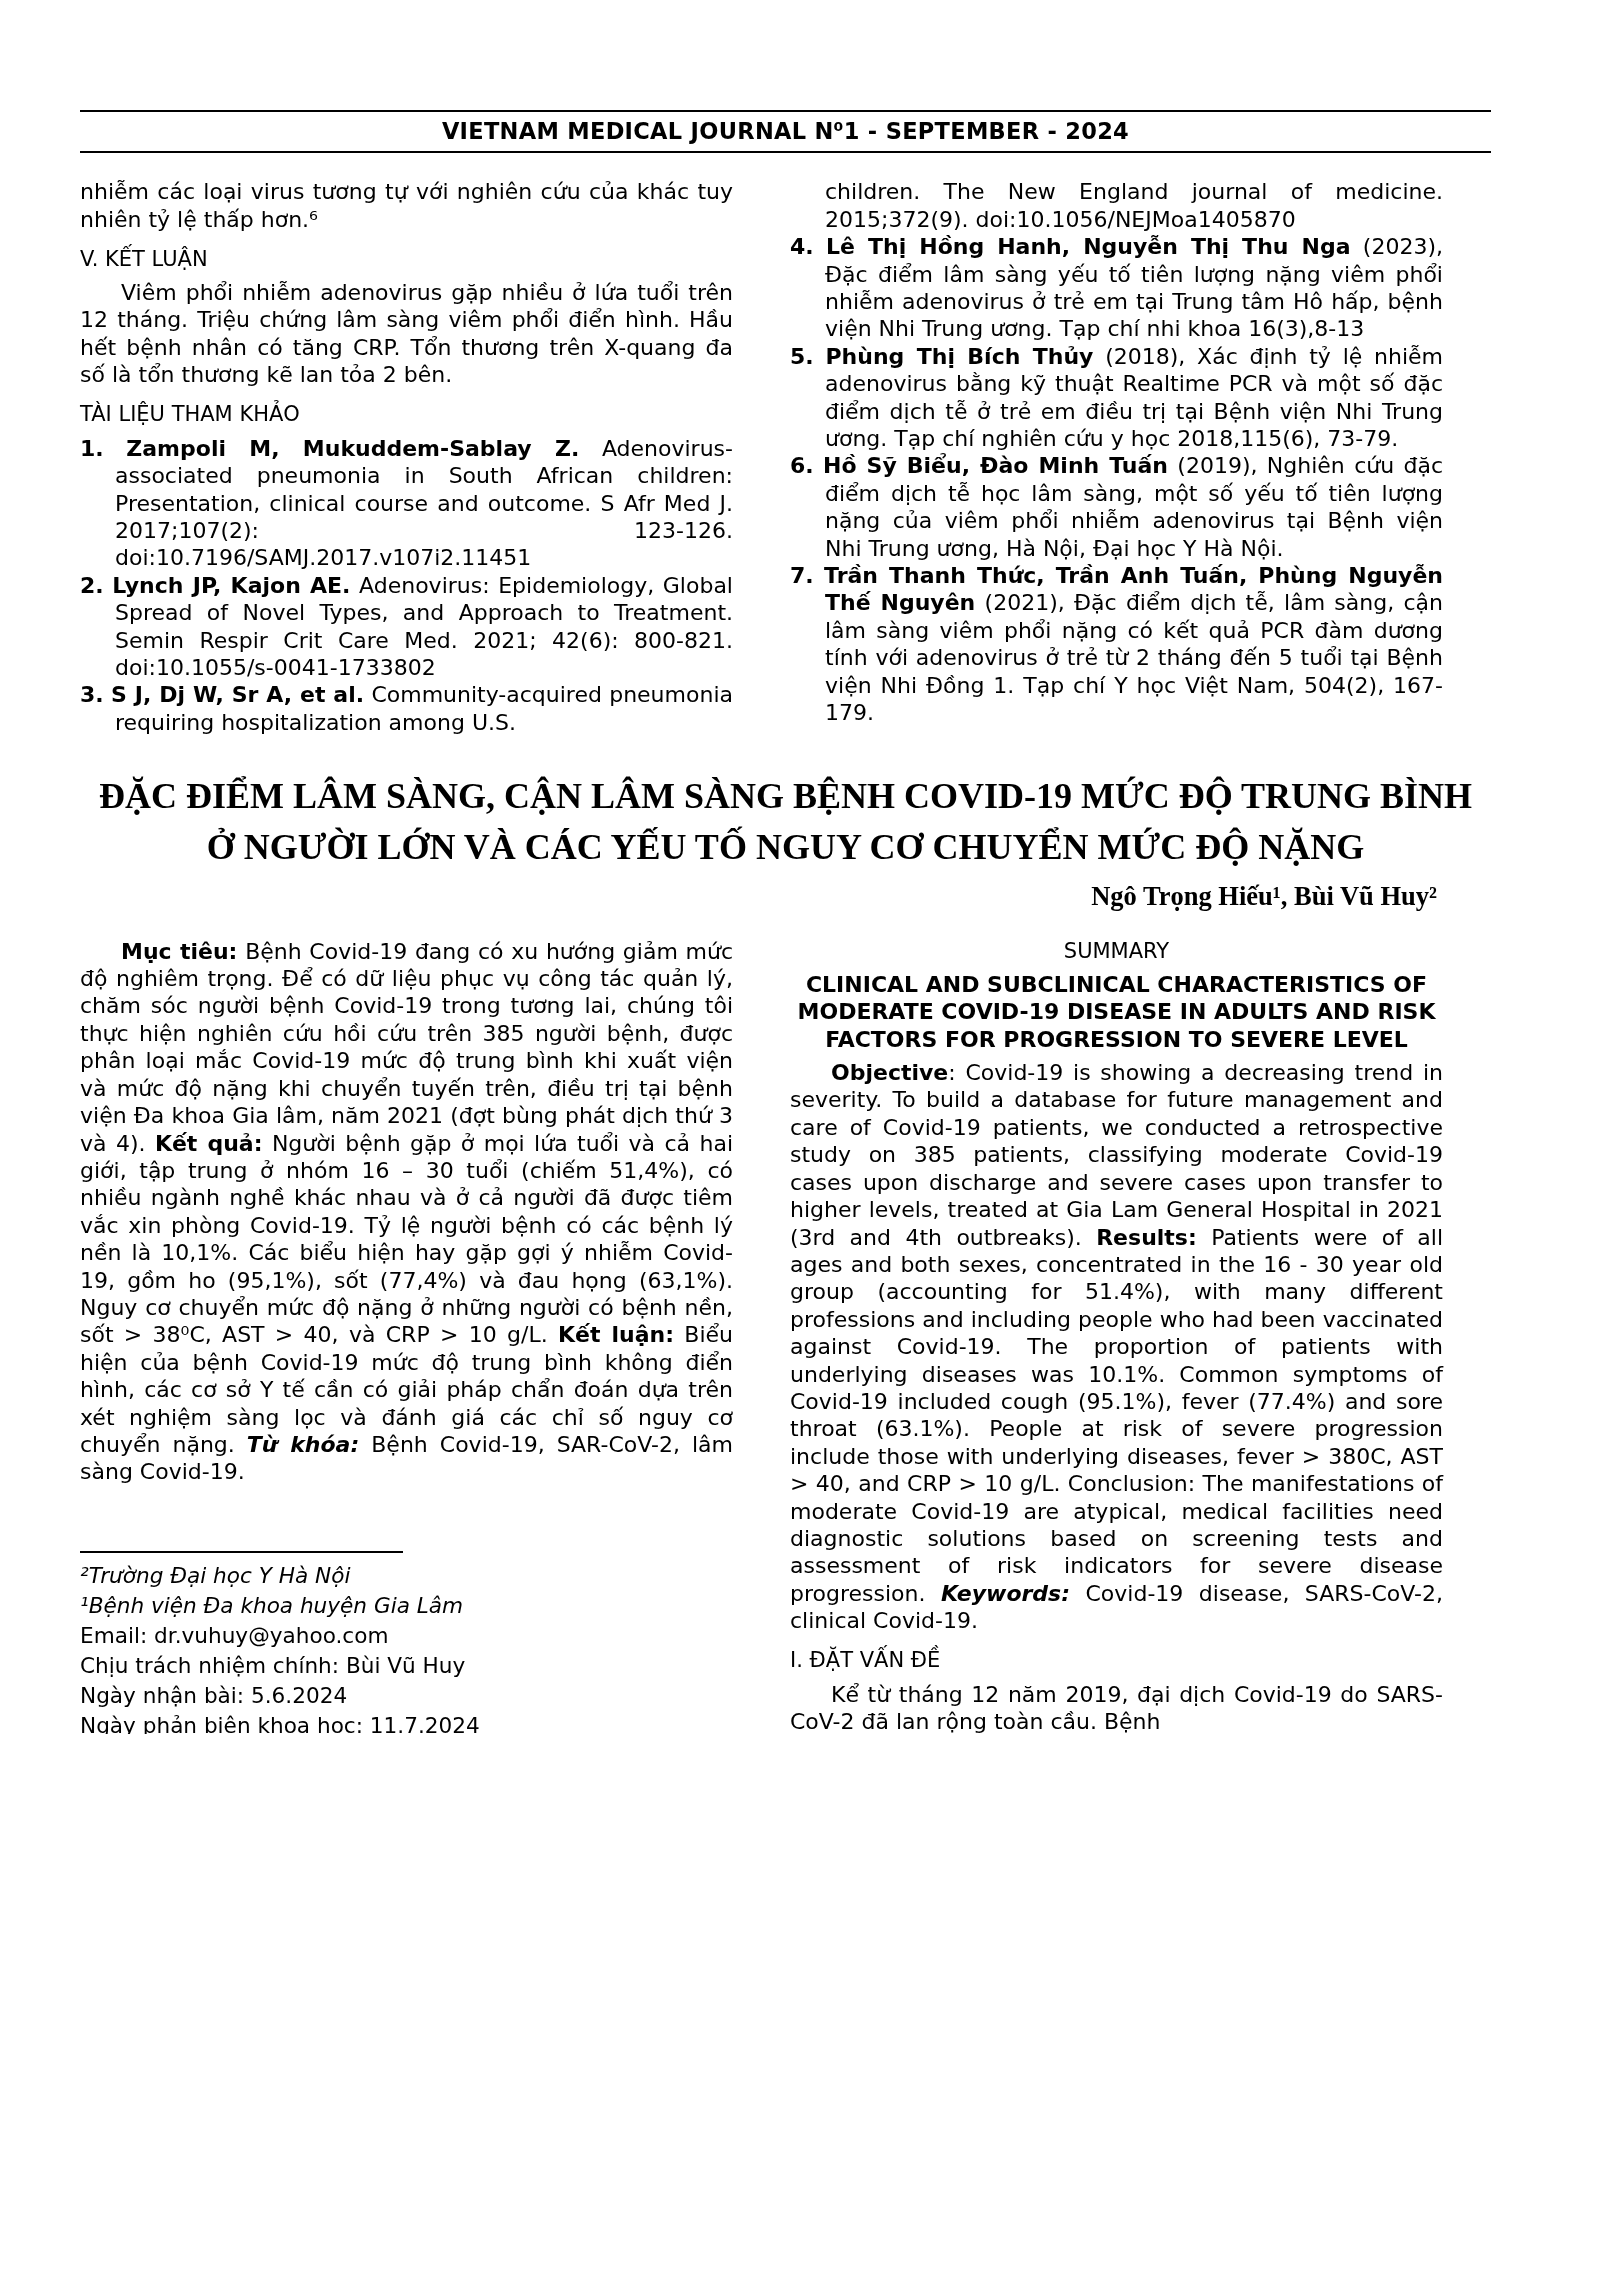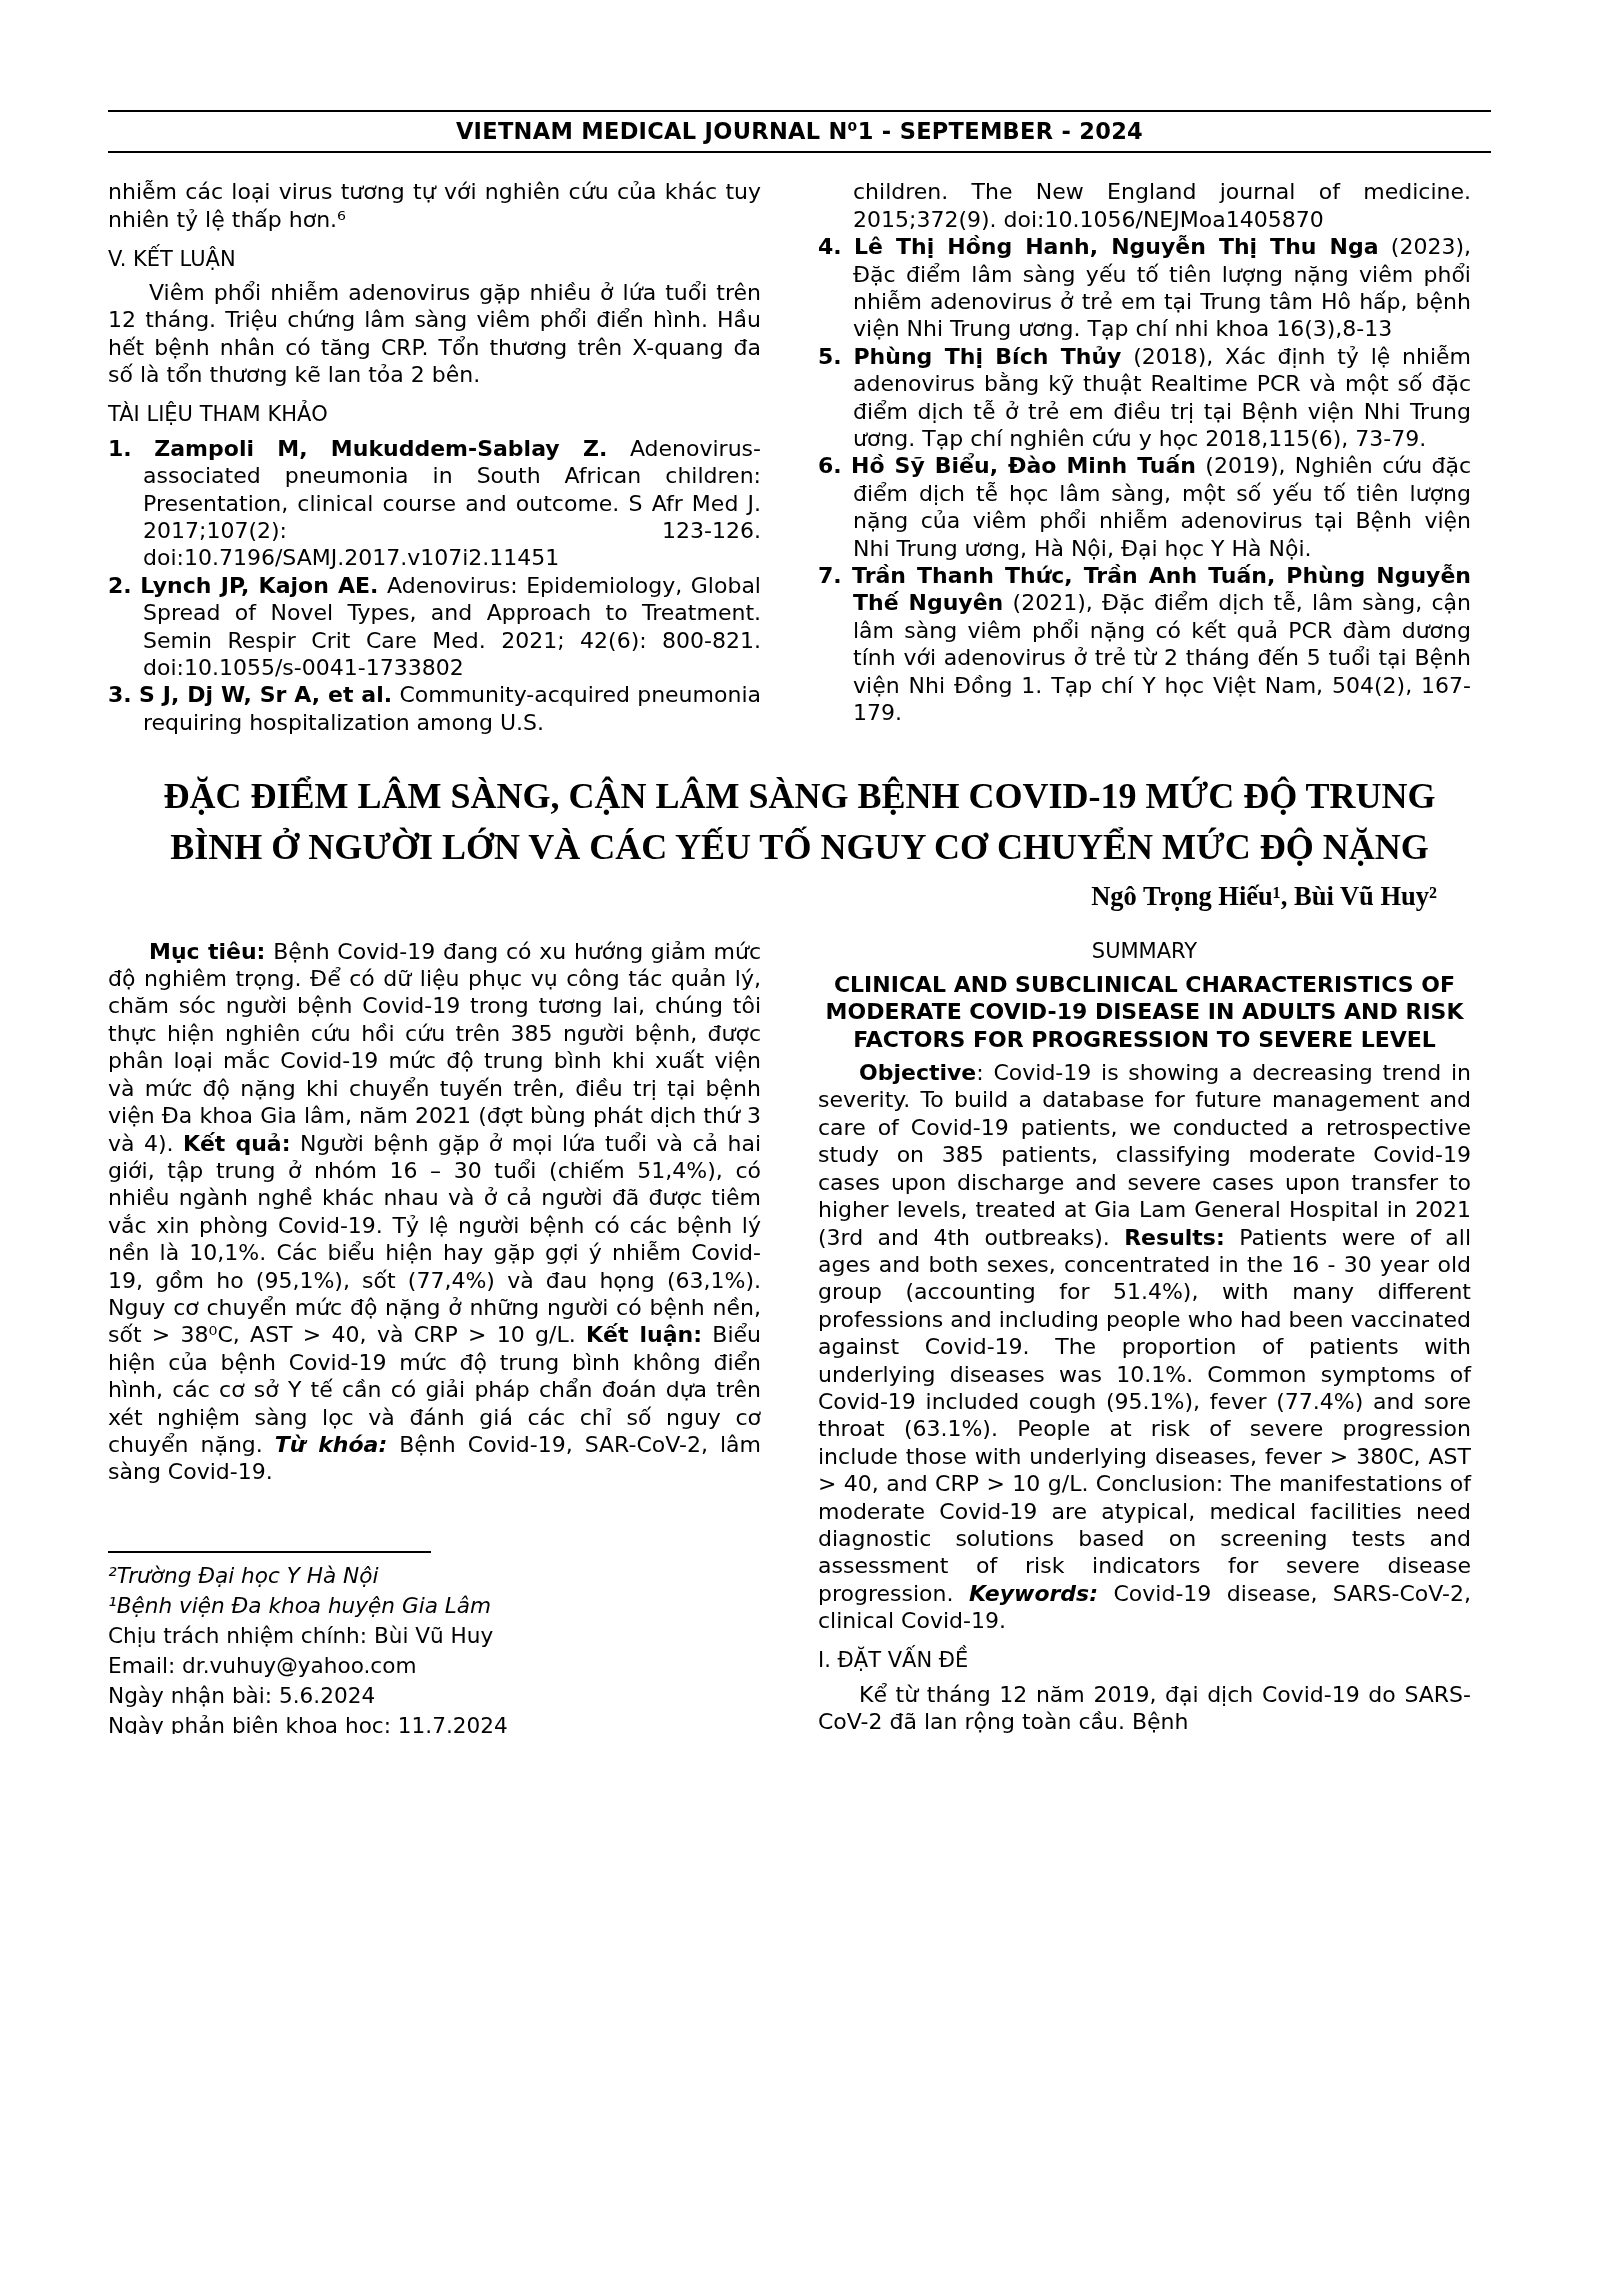--- a/index.html
+++ b/index.html
@@ -4,21 +4,21 @@
 <style>
   html, body { margin: 0; padding: 0; }
   body {
     width: 1621px; height: 2293px;
     background: #ffffff; color: #000000;
     font-family: "DejaVu Sans", sans-serif;
   }
   .page {
     position: relative;
     width: 1621px; height: 1734px;
-    padding: 110px 130px 0 108px;
+    padding: 110px 130px 0 80px;
     box-sizing: border-box;
     overflow: hidden;
   }
   .journal-header {
     border-top: 2px solid #000;
     border-bottom: 2px solid #000;
     padding: 5.9px 0 6.9px 0;
     text-align: center;
     font-weight: bold;
     font-size: 22.5px;
@@ -164,22 +164,22 @@
         <span class="b">Kết luận:</span>
         <span>Biểu hiện của bệnh Covid-19 mức độ trung bình không điển hình, các cơ sở Y tế cần có giải pháp chẩn đoán dựa trên xét nghiệm sàng lọc và đánh giá các chỉ số nguy cơ chuyển nặng.</span>
         <span class="bi">Từ khóa:</span>
         <span>Bệnh Covid-19, SAR-CoV-2, lâm sàng Covid-19.</span>
       </p>
 
       <div class="footnotes">
         <div class="fn-rule"></div>
         <p class="i">²Trường Đại học Y Hà Nội</p>
         <p class="i">¹Bệnh viện Đa khoa huyện Gia Lâm</p>
+        <p>Email: dr.vuhuy@yahoo.com</p>
         <p>Chịu trách nhiệm chính: Bùi Vũ Huy</p>
-        <p>Email: dr.vuhuy@yahoo.com</p>
         <p>Ngày nhận bài: 5.6.2024</p>
         <p>Ngày phản biện khoa học: 11.7.2024</p>
         <p>Ngày duyệt bài: 15.8.2024</p>
       </div>
     </div>
 
     <div class="col">
       <h3 class="sec-h first center">SUMMARY</h3>
       <h4 class="sum-title">CLINICAL AND SUBCLINICAL CHARACTERISTICS OF MODERATE COVID-19 DISEASE IN ADULTS AND RISK FACTORS FOR PROGRESSION TO SEVERE LEVEL</h4>
 

